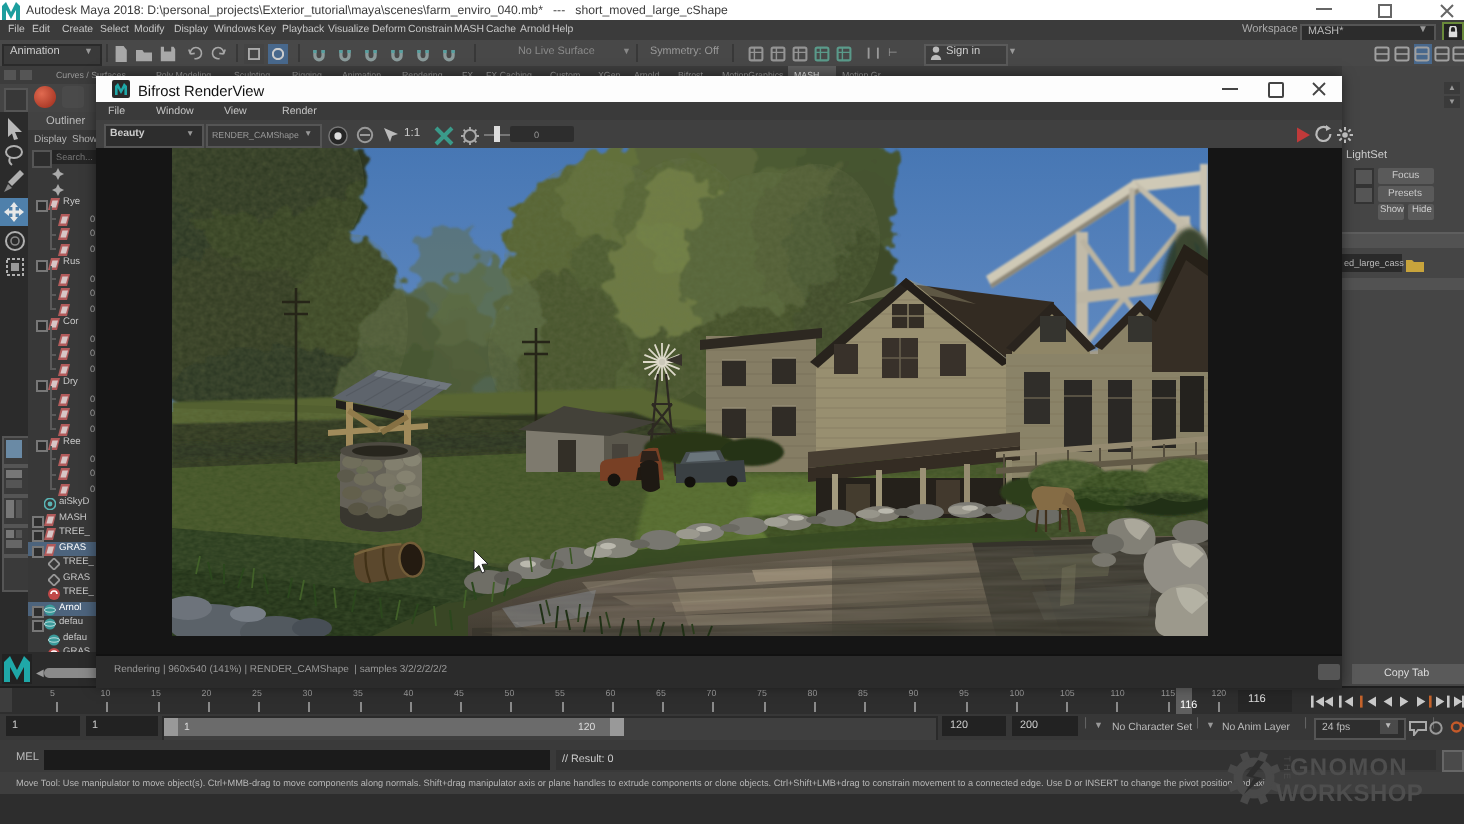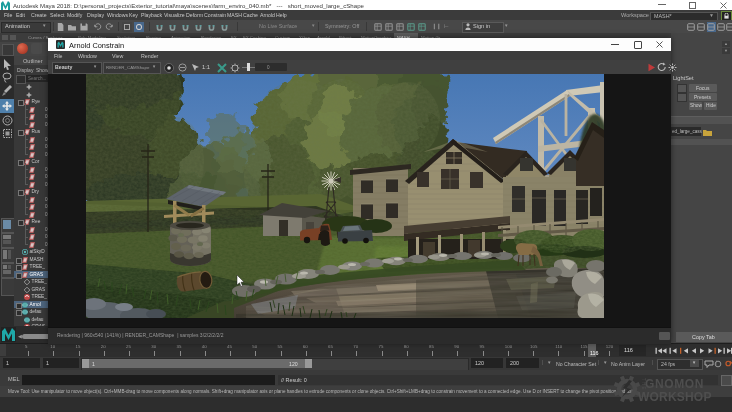--- a/index.html
+++ b/index.html
@@ -632,21 +632,21 @@
 <div class="t" style="left:18px;top:333px;font-size:5px;color:#999;">◀</div>
 <div class="abs" style="left:22px;top:334px;width:29px;height:5px;background:#8a8a8a;border-radius:2.5px;"></div>
 
 <div class="abs" style="left:48px;top:38px;width:623px;height:305px;background:#1a1a1a;box-shadow:0 0 6px rgba(0,0,0,0.5);">
 
   <div class="abs" style="left:0;top:0;width:623px;height:13px;background:#fdfdfd;"></div>
   <svg class="abs" style="left:8px;top:2px" width="9" height="9" viewBox="0 0 9 9">
         <rect width="9" height="9" rx="1" fill="#2a2a2a"></rect>
         <path d="M1.5 7.5 L1.5 3 L3 1.5 L4.5 4.5 L6 1.5 L7.5 3 L7.5 7.5 L6.2 7.5 L6.2 4 L4.5 7 L2.8 4 L2.8 7.5 Z" fill="#1fa8a8"></path>
       </svg>
-  <div class="t" style="left:21px;top:2.5px;font-size:7.4px;color:#111;">Arnold Constrain</div>
+  <div class="t" style="left:21px;top:2.5px;font-size:7.4px;color:#111;">Bifrost RenderView</div>
   <div class="abs" style="left:563px;top:6px;width:8px;height:1.2px;background:#444;"></div>
   <div class="abs" style="left:586px;top:3px;width:6px;height:6px;border:1px solid #444;border-radius:1px;"></div>
   <svg class="abs" style="left:608px;top:3px" width="7" height="7" viewBox="0 0 7 7">
         <path d="M0.5 0.5 L6.5 6.5 M6.5 0.5 L0.5 6.5" stroke="#444" stroke-width="0.9"></path>
       </svg>
 
   <div class="abs" style="left:0;top:13px;width:623px;height:9px;background:#3a3a3a;"></div>
   <div class="t" style="left:6px;top:14.8px;font-size:5.3px;color:#c5c5c5;">File</div>
       <div class="t" style="left:30px;top:14.8px;font-size:5.3px;color:#c5c5c5;">Window</div>
       <div class="t" style="left:64px;top:14.8px;font-size:5.3px;color:#c5c5c5;">View</div>

